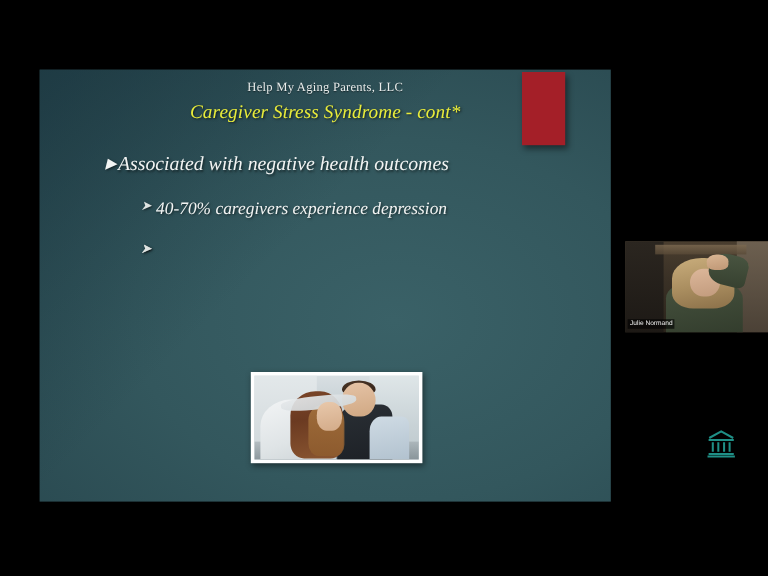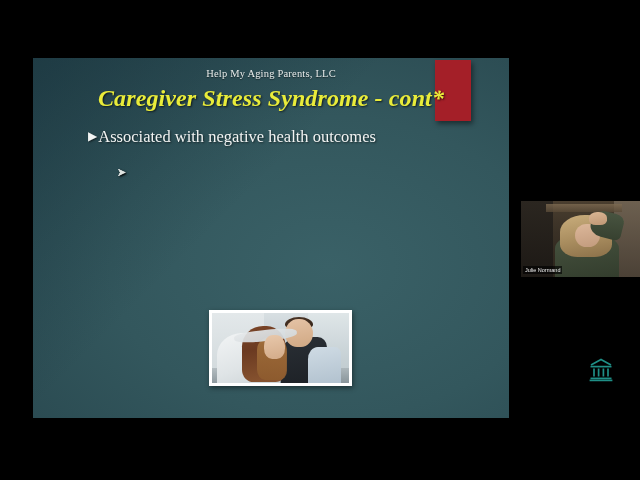--- a/index.html
+++ b/index.html
@@ -55,22 +55,22 @@
     text-shadow: 0 1px 1px rgba(0,0,0,0.5);
     z-index: 4;
   }
 
   .slide-title {
     position: absolute;
     left: 0;
     top: 27px;
     width: 100%;
     text-align: center;
-    font-size: 24px;
-    font-weight: bold;
+    font-size: 16px;
+    font-weight: normal;
     font-style: italic;
     color: #e9ec3a;
     letter-spacing: 0.1px;
     text-shadow: 1px 1px 2px rgba(0,0,0,0.65);
     z-index: 4;
   }
 
   .red-block {
     position: absolute;
     left: 402px;
@@ -82,20 +82,21 @@
     z-index: 3;
   }
 
   
   .bullets {
     position: absolute;
     left: 0;
     top: 69px;
     width: 476px;
     z-index: 4;
+    font-style: italic;
   }
 
   .lvl1 {
     position: relative;
     margin: 0 0 0 55px;
     font-size: 16.5px;
     color: #f2f4f3;
     text-shadow: 1px 1px 2px rgba(0,0,0,0.55);
     line-height: 1.2;
   }
@@ -262,20 +263,21 @@
     <div class="slide-title">Caregiver Stress Syndrome - cont*</div>
 
     <div class="bullets">
 
       <div class="lvl1">
         <span class="marker">▶</span><span>Associated with negative health outcomes</span>
       </div>
 
       <div class="lvl2">
         <span class="marker">➤</span>
+        <span>40-70% caregivers experience depression</span>
       </div>
 
       <div class="lvl2">
         <span class="marker">➤</span>
       </div>
 
       <div class="lvl2">
         <span class="marker">➤</span>
       </div>
 

